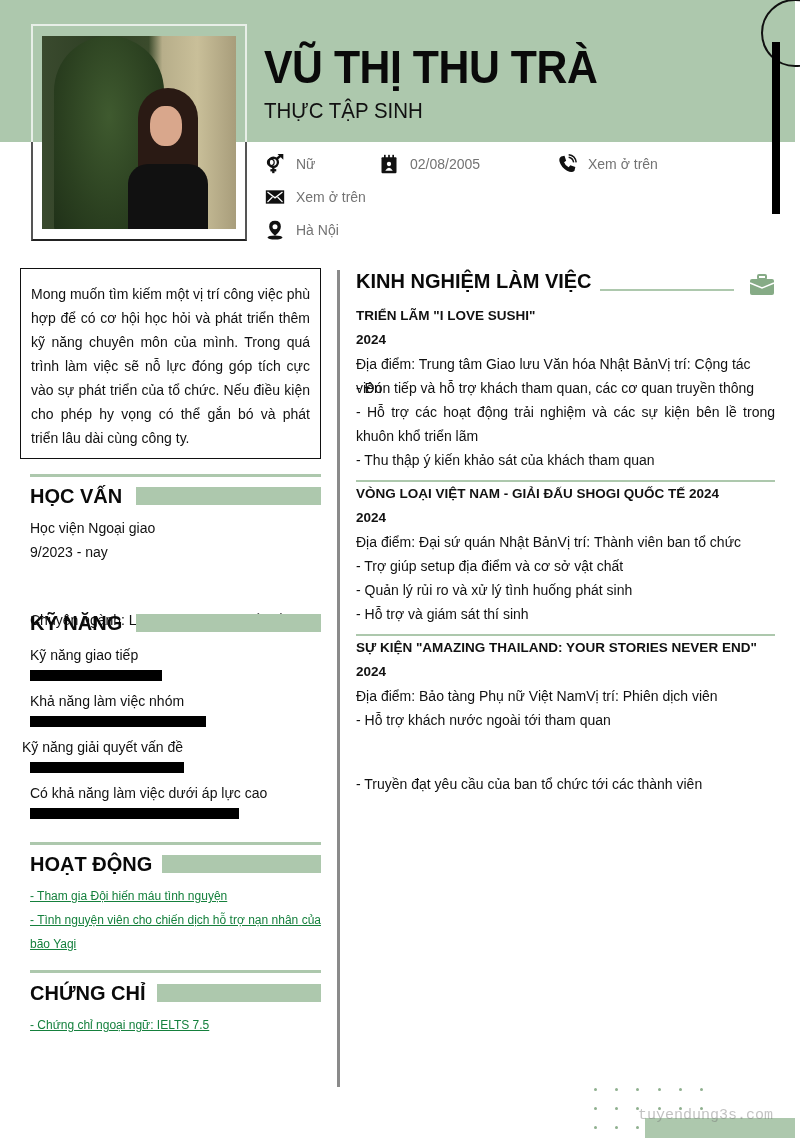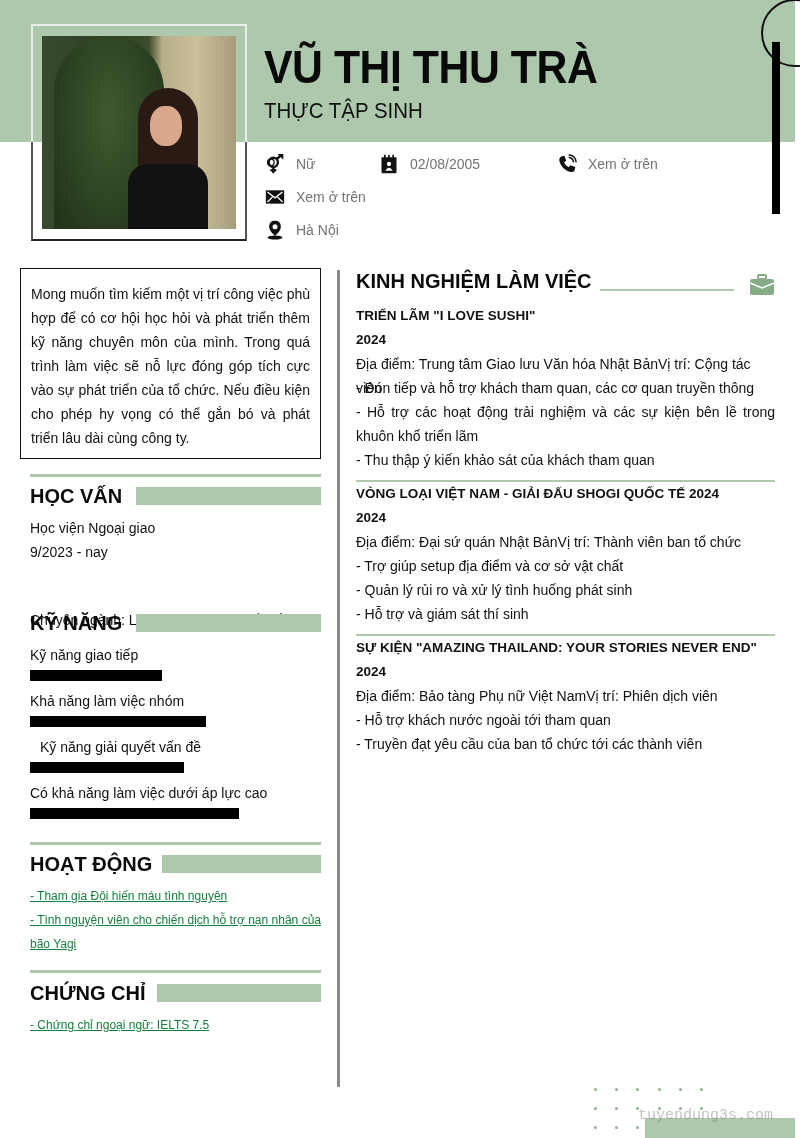--- a/index.html
+++ b/index.html
@@ -145,21 +145,21 @@
 <div class="left-text" style="left:30px; top:544px;">9/2023 - nay</div>
 <div class="left-text" style="left:30px; top:568px;margin-top:44px;">Chuyên ngành: Luật thương mại quốc tế</div>
 
 <div class="sec-title" style="left:30px; top:612px;">KỸ NĂNG</div>
 <div class="sec-bar" style="left:136px; top:614px; width:185px;"></div>
 
 <div class="left-text" style="left:30px; top:647px;">Kỹ năng giao tiếp</div>
 <div class="skill-bar" style="top:670px; width:132px;"></div>
 <div class="left-text" style="left:30px; top:693px;">Khả năng làm việc nhóm</div>
 <div class="skill-bar" style="top:716px; width:176px;"></div>
-<div class="left-text" style="left:40px; top:739px;text-align:right;">Kỹ năng giải quyết vấn đề</div>
+<div class="left-text" style="left:22px; top:739px;text-align:right;">Kỹ năng giải quyết vấn đề</div>
 <div class="skill-bar" style="top:762px; width:154px;"></div>
 <div class="left-text" style="left:30px; top:785px;">Có khả năng làm việc dưới áp lực cao</div>
 <div class="skill-bar" style="top:808px; width:209px;"></div>
 
 <div class="green-rule" style="left:30px; top:842px; width:291px;"></div>
 <div class="sec-title" style="left:30px; top:853px;">HOẠT ĐỘNG</div>
 <div class="sec-bar" style="left:162px; top:855px; width:159px;"></div>
 <div class="left-para" style="top:884px;">- Tham gia Đội hiến máu tình nguyện</div>
 <div class="left-para" style="top:908px;">- Tình nguyện viên cho chiến dịch hỗ trợ nạn nhân của bão Yagi</div>
 
@@ -191,21 +191,21 @@
 <div class="exp-line" style="top:554px;">- Trợ giúp setup địa điểm và cơ sở vật chất</div>
 <div class="exp-line" style="top:578px;">- Quản lý rủi ro và xử lý tình huống phát sinh</div>
 <div class="exp-line" style="top:602px;">- Hỗ trợ và giám sát thí sinh</div>
 
 <div class="green-rule" style="left:356px; top:634px; width:419px; height:2px;"></div>
 
 <div class="exp-line bold" style="top:636px;">SỰ KIỆN "AMAZING THAILAND: YOUR STORIES NEVER END"</div>
 <div class="exp-line bold" style="top:660px;">2024</div>
 <div class="exp-line" style="top:684px;">Địa điểm: Bảo tàng Phụ nữ Việt NamVị trí: Phiên dịch viên</div>
 <div class="exp-line" style="top:708px;">- Hỗ trợ khách nước ngoài tới tham quan</div>
-<div class="exp-line" style="top:732px;">- Truyền đạt yêu cầu của ban tổ chức tới các thành viên</div>
+<div class="exp-line" style="top:772px;">- Truyền đạt yêu cầu của ban tổ chức tới các thành viên</div>
 
 <div class="dots">
   <span style="left:4px;top:5px"></span>
     <span style="left:25px;top:5px"></span>
     <span style="left:46px;top:5px"></span>
     <span style="left:68px;top:5px"></span>
     <span style="left:89px;top:5px"></span>
     <span style="left:110px;top:5px"></span>
   <span style="left:4px;top:24px"></span>
     <span style="left:25px;top:24px"></span>

